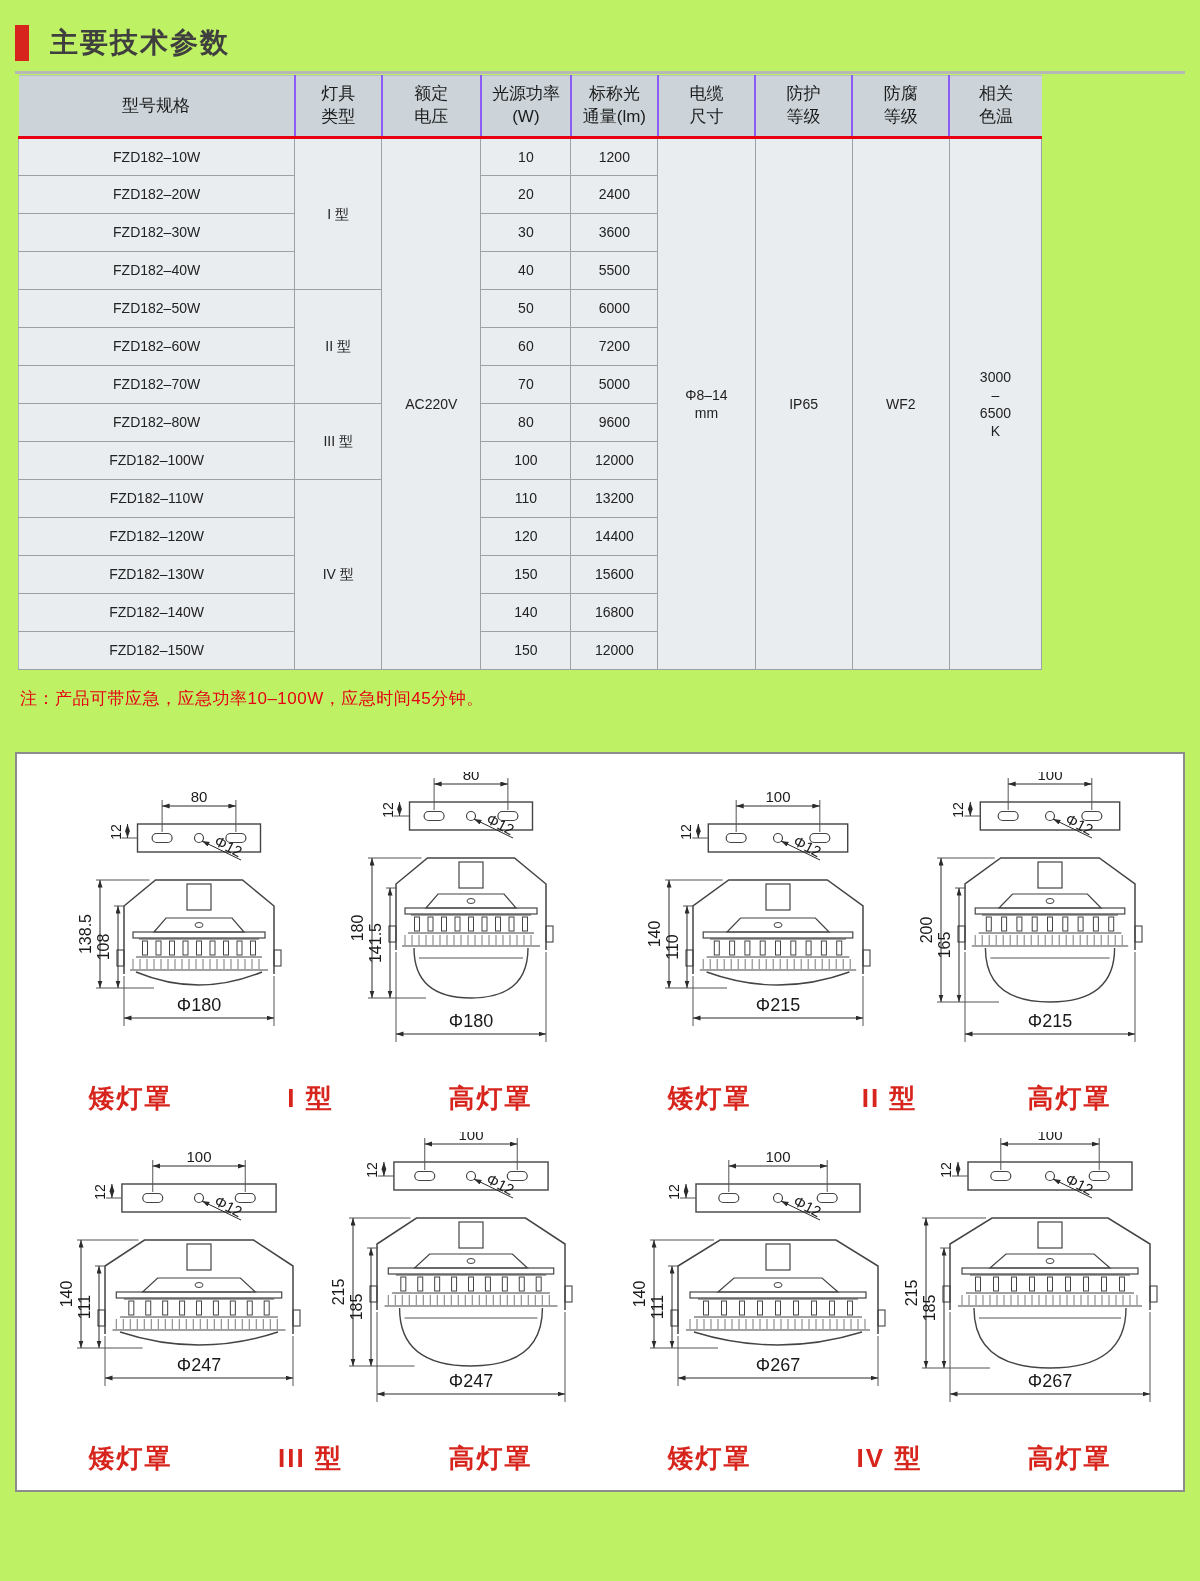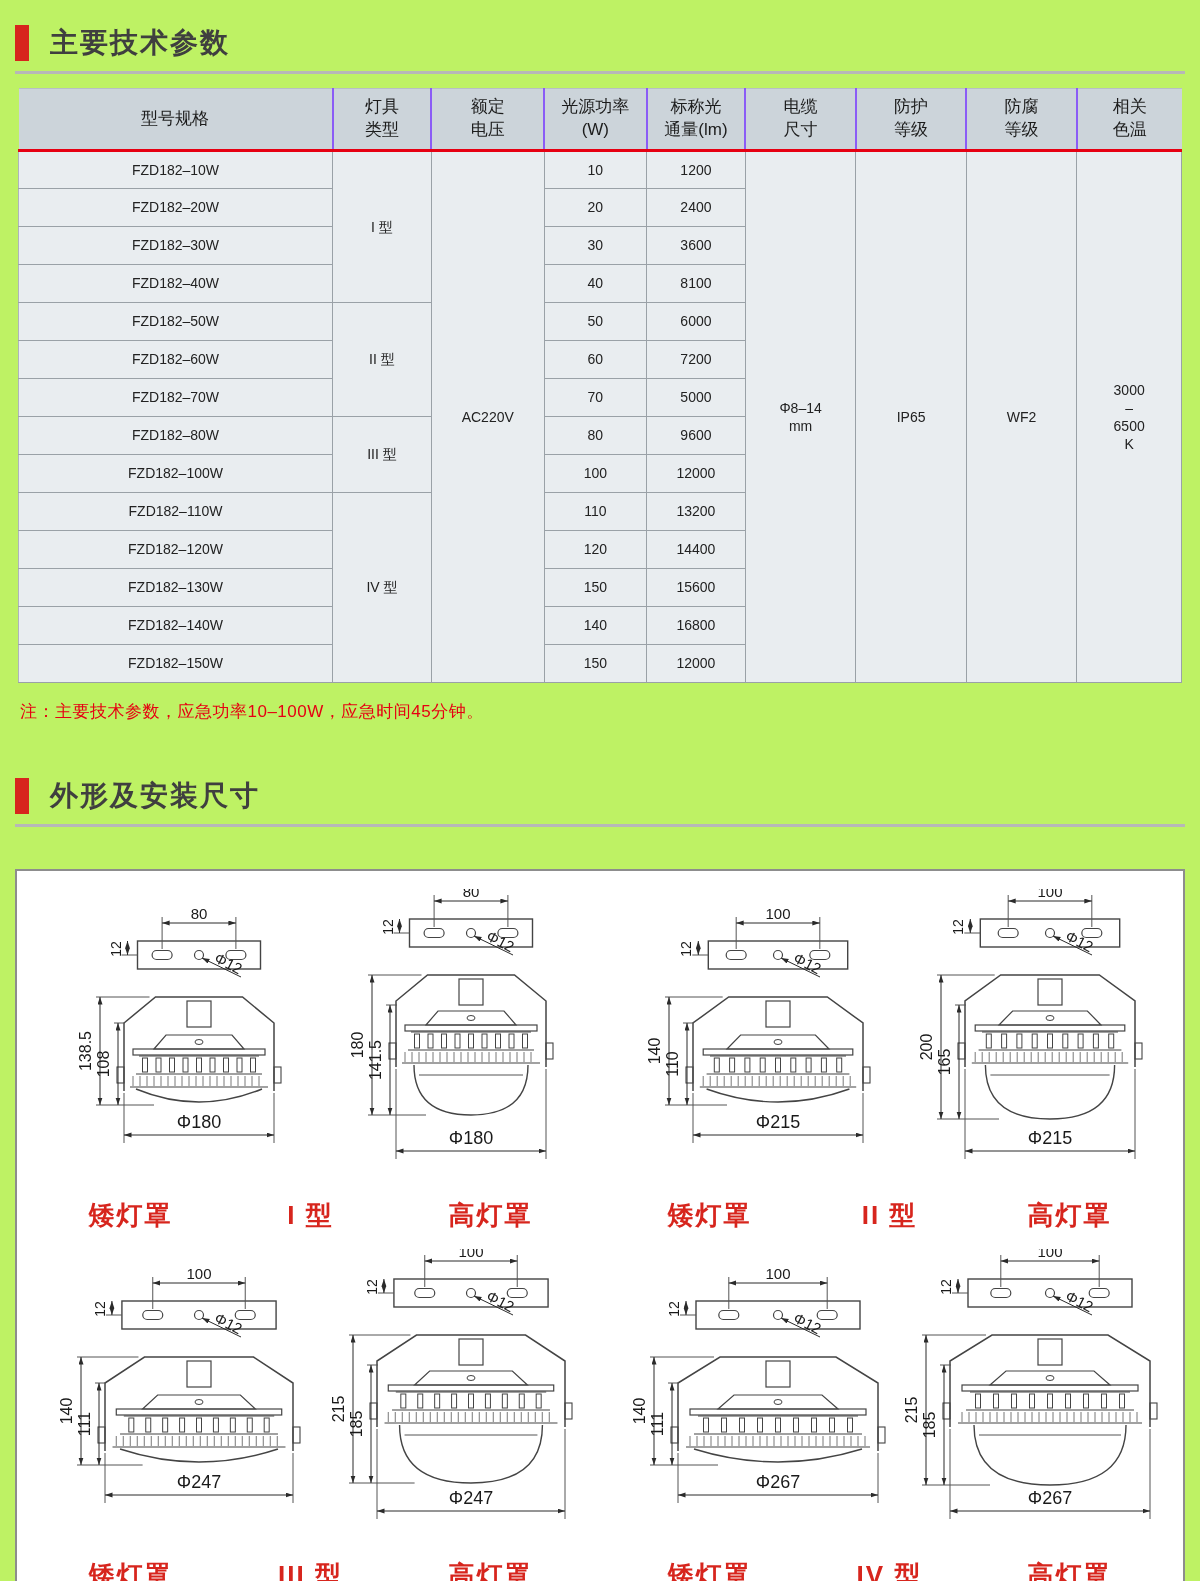--- a/index.html
+++ b/index.html
@@ -9,21 +9,21 @@
   }
   *{box-sizing:border-box; margin:0; padding:0;}
   body{background:#fff; font-family:"Liberation Sans",sans-serif; color:var(--ink);}
   .page{width:1200px; min-height:1581px; margin:0 auto; background:#bef264; padding-top:24px;}
 
   .section-title{display:flex; align-items:center; margin:0 15px 0 15px;
     border-bottom:3px solid #b7b7b7; padding-bottom:9px;}
   .section-title .red-bar{width:14px; height:36px; background:var(--accent); margin-right:21px; flex:0 0 auto;}
   .section-title h2{font-size:28px; font-weight:bold; color:var(--title-ink); letter-spacing:2px;}
 
-  table.spec-table{border-collapse:collapse; width:1164px; margin:14px 18px 0 18px; table-layout:fixed;}
+  table.spec-table{border-collapse:collapse; width:1024px; margin:1px 18px 0 18px; table-layout:fixed;}
   table.spec-table th{background:var(--th-bg); font-weight:normal; font-size:17px; color:#1c1c1c;
     height:62px; line-height:1.35; border-bottom:3px solid var(--rule); border-top:1px solid #b7bfc5;}
   table.spec-table th + th{border-left:2px solid #8b5cf6;}
   table.spec-table td{background:var(--td-bg); font-size:14px; text-align:center; height:38px;
     border:1px solid var(--grid); line-height:1.3;}
   table.spec-table tr td:first-child{border-left:1px solid #aeb5ba;}
 
   p.note{color:var(--note-red); font-size:17px; margin:17px 0 0 20px; letter-spacing:.5px;}
 
   .section-title.second{margin-top:54px;}
@@ -117,21 +117,21 @@
           <td>2400</td>
         </tr>
         <tr>
           <td>FZD182–30W</td>
           <td>30</td>
           <td>3600</td>
         </tr>
         <tr>
           <td>FZD182–40W</td>
           <td>40</td>
-          <td>8100</td>
+          <td>5500</td>
         </tr>
         <tr>
           <td>FZD182–50W</td>
           <td rowspan="3">II 型</td>
           <td>50</td>
           <td>6000</td>
         </tr>
         <tr>
           <td>FZD182–60W</td>
           <td>60</td>
@@ -175,26 +175,22 @@
           <td>16800</td>
         </tr>
         <tr>
           <td>FZD182–150W</td>
           <td>150</td>
           <td>12000</td>
         </tr>
       </tbody>
   </table>
 
-  <p class="note">注：主要技术参数，应急功率10–100W，应急时间45分钟。</p>
-
-  <div class="section-title second">
-    <span class="red-bar"></span>
-    <h2>外形及安装尺寸</h2>
-  </div>
+  <p class="note">注：产品可带应急，应急功率10–100W，应急时间45分钟。</p>
+
 
   <div class="diagram-box" id="diagram-box">
       <div class="lamp-group">
         <div class="drawings">
           <figure class="drawing"><svg width="272" height="290" viewBox="0 0 272 290">
               <defs>
                 <marker id="ar1" markerWidth="8" markerHeight="6" refX="7.5" refY="2.5" orient="auto-start-reverse">
                   <path d="M0,0L7.5,2.5L0,5Z" fill="#2b2b2b"></path>
                 </marker>
               </defs>

